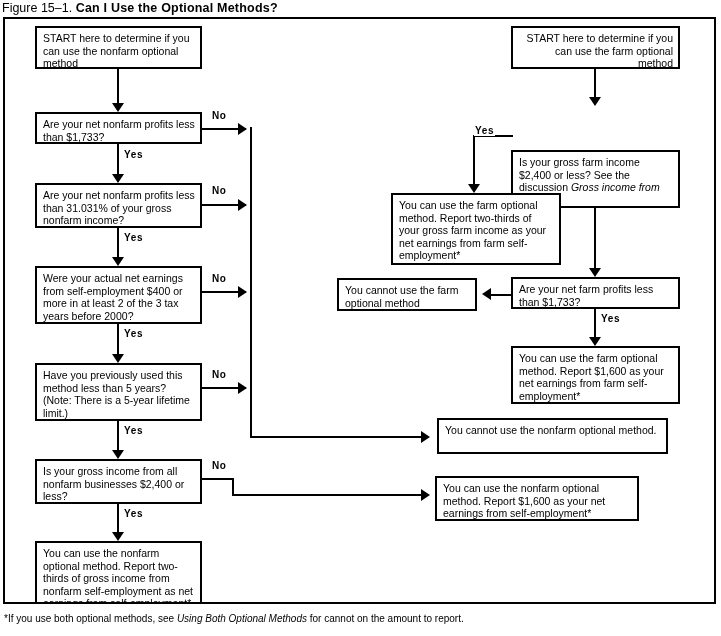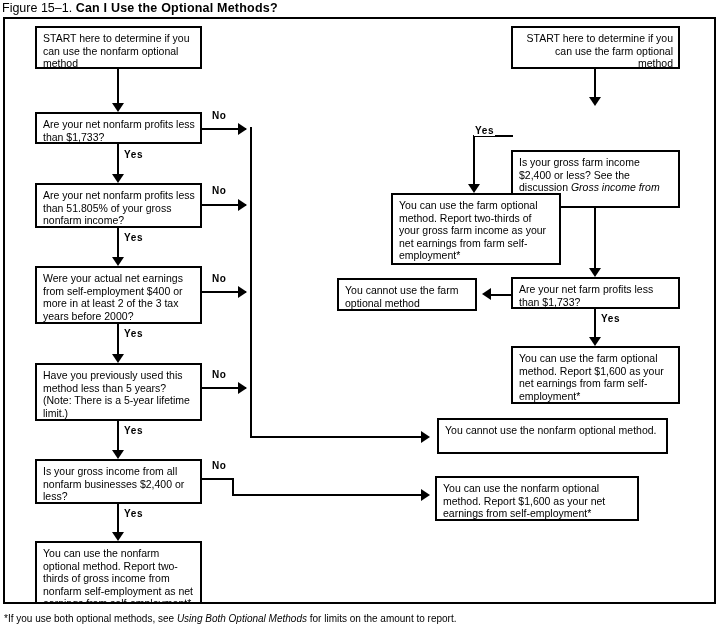--- a/index.html
+++ b/index.html
@@ -142,21 +142,21 @@
 
     <div class="blabel" style="left:206px; top:91px;">No</div>
     <div class="ln-h" style="left:197px; top:109px; width:44px;"></div>
     <div class="arw arw-r" style="left:233px; top:104px;"></div>
 
     <div class="blabel" style="left:118px; top:130px;">Yes</div>
     <div class="ln-v" style="left:112px; top:125px; height:33px;"></div>
     <div class="arw arw-d" style="left:107px; top:155px;"></div>
 
     <div class="node" style="left:30px; top:164px; width:167px; height:45px;">
-      <span>Are your net nonfarm profits less than 51.805% of your gross nonfarm income?</span>
+      <span>Are your net nonfarm profits less than 31.031% of your gross nonfarm income?</span>
     </div>
 
     <div class="blabel" style="left:206px; top:166px;">No</div>
     <div class="ln-h" style="left:197px; top:185px; width:44px;"></div>
     <div class="arw arw-r" style="left:233px; top:180px;"></div>
 
     <div class="blabel" style="left:118px; top:213px;">Yes</div>
     <div class="ln-v" style="left:112px; top:209px; height:32px;"></div>
     <div class="arw arw-d" style="left:107px; top:238px;"></div>
 
@@ -254,16 +254,16 @@
     <div class="ln-v" style="left:589px; top:290px; height:31px;"></div>
     <div class="arw arw-d" style="left:584px; top:318px;"></div>
 
     <div class="node" style="left:506px; top:327px; width:169px; height:58px;">
       <span>You can use the farm optional method. Report $1,600 as your net earnings from farm self-employment*</span>
     </div>
 
   </div>
 
   <div id="footnote">
-    <span>*If you use both optional methods, see </span><span class="ital">Using Both Optional Methods</span><span> for limits on the amount to report.</span>
+    <span>*If you use both optional methods, see </span><span class="ital">Using Both Optional Methods</span><span> for cannot on the amount to report.</span>
   </div>
 
 </div>
 
 </body></html>

